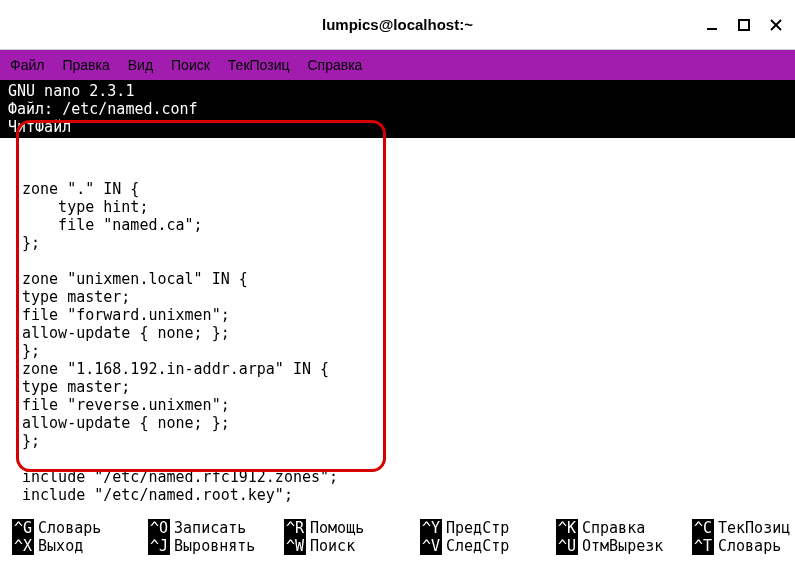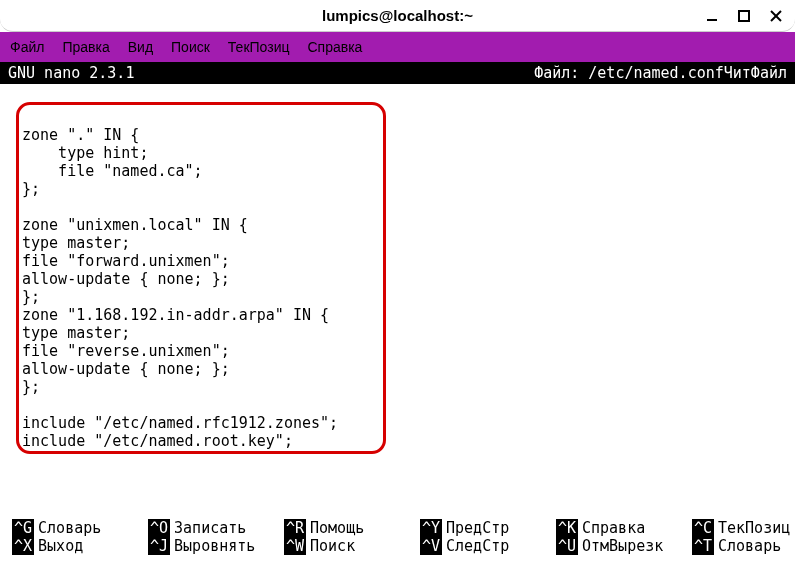--- a/index.html
+++ b/index.html
@@ -5,28 +5,27 @@
     * { margin: 0; padding: 0; box-sizing: border-box; }
     body {
       font-family: sans-serif;
       background: #fff;
       width: 795px;
       height: 561px;
       display: flex;
       flex-direction: column;
     }
     .titlebar {
-      height: 32px;
+      height: 50px;
       background: #fff;
       border-bottom: 1px solid #ccc;
       display: flex;
       align-items: center;
       justify-content: center;
       position: relative;
-      border-radius: 13px;
     }
     .titlebar .title {
       font-weight: bold;
       font-size: 15px;
     }
     .window-controls {
       position: absolute;
       right: 12px;
       display: flex;
       gap: 18px;
@@ -59,23 +58,24 @@
       line-height: 1.2;
       position: relative;
     }
     .nano-header {
       background: #000;
       color: #fff;
       padding: 2px 8px;
       display: flex;
       font-family: monospace;
       font-size: 15px;
+      flex-direction: column;
     }
     .nh-left { flex: 0 0 auto; }
-    .nh-center { flex: 1; text-align: right; }
+    .nh-center { flex: 1; text-align: left; }
     .nh-right { flex: 0 0 auto; }
     .editor-body {
       padding: 6px 0 6px 22px;
       white-space: pre;
       color: #000;
     }
     .highlight-box {
       position: absolute;
       left: 16px;
       top: 40px;

